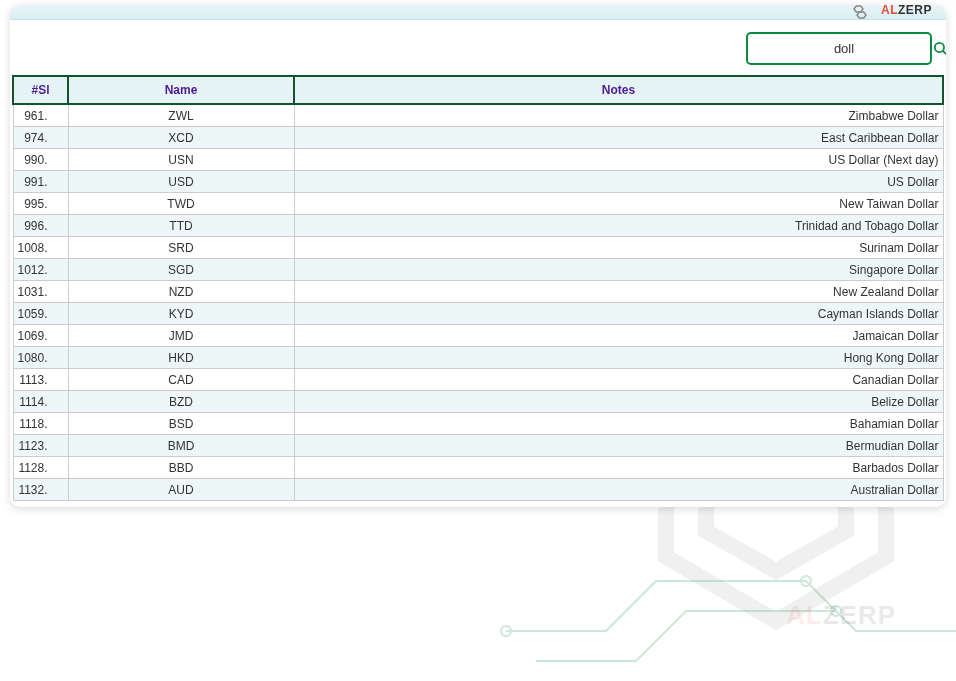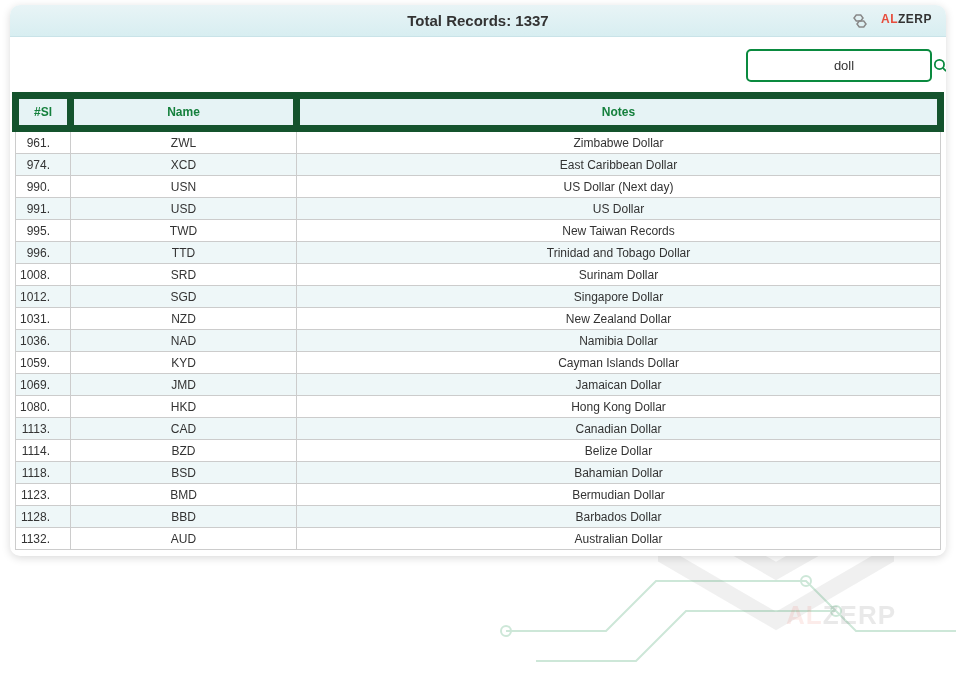--- a/index.html
+++ b/index.html
@@ -96,24 +96,24 @@
     .table-wrapper {
       padding: 0 2px 6px 2px;
     }
     table {
       width: 100%;
       border-collapse: collapse;
       font-size: 12px;
     }
     thead th {
       background: #e6f3f5;
-      border: 7px solid #14532d;
+      border: 2px solid #14532d;
       padding: 6px 0;
       font-weight: 600;
-      color: #15803d;
+      color: #4c1d95;
       text-align: center;
     }
     thead th.col-sl {
       width: 36px;
     }
     thead th.col-name {
       width: 226px;
     }
     tbody td {
       border: 1px solid #ccc;
@@ -128,21 +128,21 @@
     }
     td.cell-sl {
       text-align: right;
       padding-right: 20px;
     }
     td.cell-name {
       text-align: center;
       padding-left: 4px;
     }
     td.cell-notes {
-      text-align: center;
+      text-align: right;
     }
     .bg-decoration {
       position: absolute;
       bottom: -20px;
       right: -20px;
       width: 400px;
       height: 400px;
       z-index: 0;
       opacity: 0.12;
       pointer-events: none;
@@ -186,21 +186,20 @@
   <circle cx="350" cy="100" r="5" fill="none" stroke="#0a8a3f" stroke-width="2"></circle>
   <circle cx="380" cy="130" r="5" fill="none" stroke="#0a8a3f" stroke-width="2"></circle>
 </svg>
 
 <div class="bg-logo-watermark">
   <span class="al">AL</span><span class="zerp">ZERP</span>
 </div>
 
 <div class="container">
   <div class="header">
-    <div class="header-title">Total Records: 1337</div>
     <div class="logo">
       <svg class="logo-icon" viewBox="0 0 24 24" fill="none" stroke="currentColor" stroke-width="2">
         <polygon points="7,4 13,4 16,8 13,12 7,12 4,8"></polygon>
         <polygon points="11,12 17,12 20,16 17,20 11,20 8,16"></polygon>
       </svg>
       <span class="logo-text"><span class="logo-al">AL</span><span class="logo-zerp">ZERP</span></span>
     </div>
   </div>
 
   <div class="search-row">
@@ -239,46 +238,41 @@
             <td class="cell-notes">US Dollar (Next day)</td>
           </tr>
           <tr>
             <td class="cell-sl">991.</td>
             <td class="cell-name">USD</td>
             <td class="cell-notes">US Dollar</td>
           </tr>
           <tr>
             <td class="cell-sl">995.</td>
             <td class="cell-name">TWD</td>
-            <td class="cell-notes">New Taiwan Records</td>
+            <td class="cell-notes">New Taiwan Dollar</td>
           </tr>
           <tr>
             <td class="cell-sl">996.</td>
             <td class="cell-name">TTD</td>
             <td class="cell-notes">Trinidad and Tobago Dollar</td>
           </tr>
           <tr>
             <td class="cell-sl">1008.</td>
             <td class="cell-name">SRD</td>
             <td class="cell-notes">Surinam Dollar</td>
           </tr>
           <tr>
             <td class="cell-sl">1012.</td>
             <td class="cell-name">SGD</td>
             <td class="cell-notes">Singapore Dollar</td>
           </tr>
           <tr>
             <td class="cell-sl">1031.</td>
             <td class="cell-name">NZD</td>
             <td class="cell-notes">New Zealand Dollar</td>
-          </tr>
-          <tr>
-            <td class="cell-sl">1036.</td>
-            <td class="cell-name">NAD</td>
-            <td class="cell-notes">Namibia Dollar</td>
           </tr>
           <tr>
             <td class="cell-sl">1059.</td>
             <td class="cell-name">KYD</td>
             <td class="cell-notes">Cayman Islands Dollar</td>
           </tr>
           <tr>
             <td class="cell-sl">1069.</td>
             <td class="cell-name">JMD</td>
             <td class="cell-notes">Jamaican Dollar</td>

